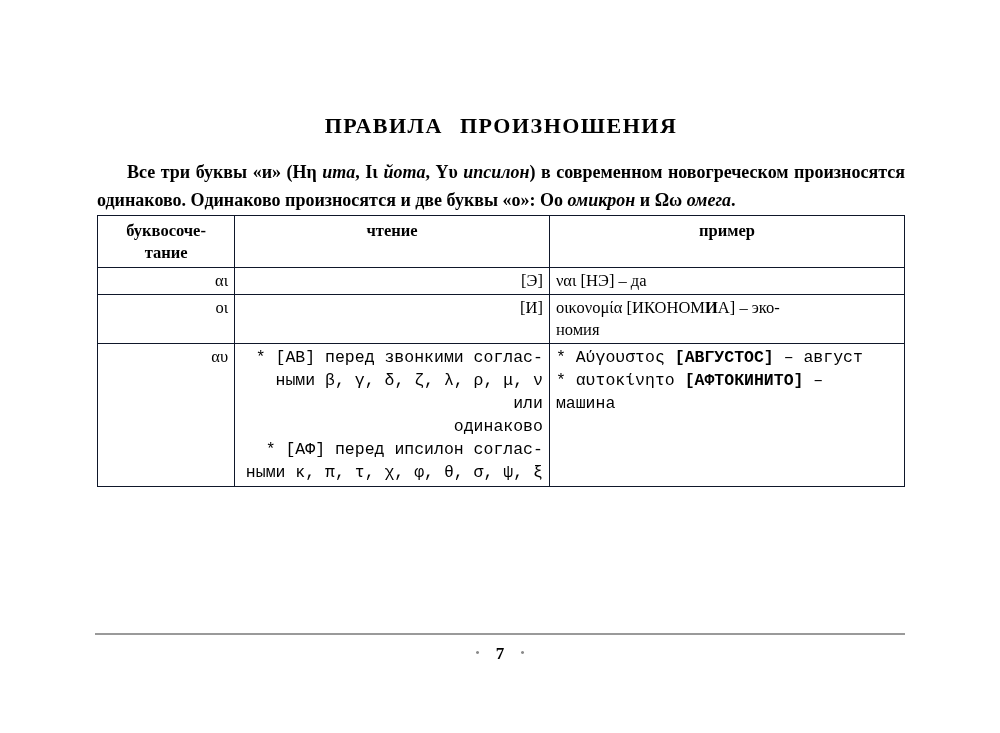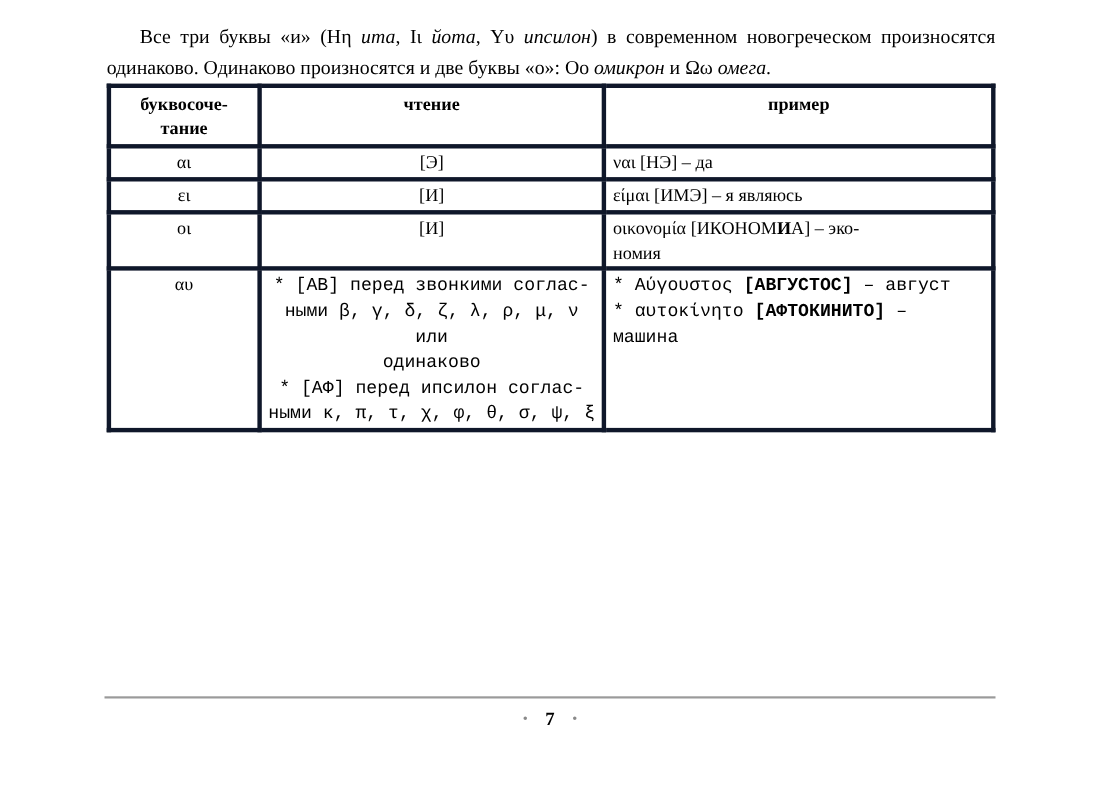--- a/index.html
+++ b/index.html
@@ -29,47 +29,48 @@
     font-weight: bold;
     letter-spacing: 1.5px;
     word-spacing: 10px;
   }
   .intro {
     margin: 20px 0 0 0;
     font-size: 18px;
     line-height: 1.55;
     text-align: justify;
     text-indent: 30px;
+    font-weight: bold;
   }
   .caption {
     margin: 26px 0 10px 0;
     font-size: 18px;
     text-indent: 25px;
   }
   table.ptable {
     width: 100%;
     border-collapse: collapse;
     font-size: 16.5px;
     line-height: 1.32;
   }
   table.ptable col.col1 { width: 17%; }
   table.ptable col.col2 { width: 39%; }
   table.ptable col.col3 { width: 44%; }
   table.ptable th, table.ptable td {
-    border: 4px solid #0f172a;
+    border: 1px solid #0f172a;
     padding: 2px 6px;
     vertical-align: top;
   }
   table.ptable th {
     font-weight: bold;
     text-align: center;
     padding-top: 4px;
     padding-bottom: 4px;
   }
-  td.center { text-align: center; }
+  td.center { text-align: right; }
   td.example { padding-left: 9px; padding-right: 6px; }
   td.multiline { padding-top: 4px; padding-bottom: 5px; line-height: 1.4; font-family: Liberation Mono, monospace; }
   .b { font-weight: bold; }
   .i { font-style: italic; }
   .footer-rule {
     position: absolute;
     left: 95px;
     right: 95px;
     top: 633px;
     height: 2px;
@@ -92,20 +93,21 @@
     font-size: 13px;
     vertical-align: 2px;
   }
 </style>
 </head>
 <body>
 
 <div class="sheet">
   <div class="content">
 
+    <h1 class="title">ПРАВИЛА ПРОИЗНОШЕНИЯ</h1>
 
     <p class="intro"><span>Все три буквы «и» (Ηη </span><span class="i">ита</span><span>, Ιι </span><span class="i">йота</span><span>, Υυ </span><span class="i">ипсилон</span><span>) в современном новогреческом произносятся одинаково. Одинаково произносятся и две буквы «о»: Οο </span><span class="i">омикрон</span><span> и Ωω </span><span class="i">омега</span><span>.</span></p>
 
 
     <table class="ptable">
       <colgroup>
         <col class="col1">
         <col class="col2">
         <col class="col3">
       </colgroup>
@@ -116,25 +118,20 @@
           <th><span>пример</span></th>
         </tr>
       </thead>
       <tbody>
         <tr>
           <td class="center">αι</td>
           <td class="center"><span>[Э]</span></td>
           <td class="example"><span>ναι [НЭ] – да</span></td>
         </tr>
         <tr>
-          <td class="center">ει</td>
-          <td class="center"><span>[И]</span></td>
-          <td class="example"><span>είμαι [ИМЭ] – я являюсь</span></td>
-        </tr>
-        <tr>
           <td class="center">οι</td>
           <td class="center"><span>[И]</span></td>
           <td class="example"><span>οικονομία [ИКОНОМ</span><span class="b">И</span><span>А] – эко-</span><br><span>номия</span></td>
         </tr>
         <tr>
           <td class="center">αυ</td>
           <td class="center multiline"><span>* [АВ] перед звонкими соглас-</span><br><span>ными β, γ, δ, ζ, λ, ρ, μ, ν или</span><br><span>одинаково</span><br><span>* [АФ] перед ипсилон соглас-</span><br><span>ными κ, π, τ, χ, φ, θ, σ, ψ, ξ</span></td>
           <td class="example multiline"><span>* Αύγουστος </span><span class="b">[АВГУСТОС]</span><span> – август</span><br><span>* αυτοκίνητο </span><span class="b">[АФТОКИНИТО]</span><span> –</span><br><span>машина</span></td>
         </tr>
       </tbody>

